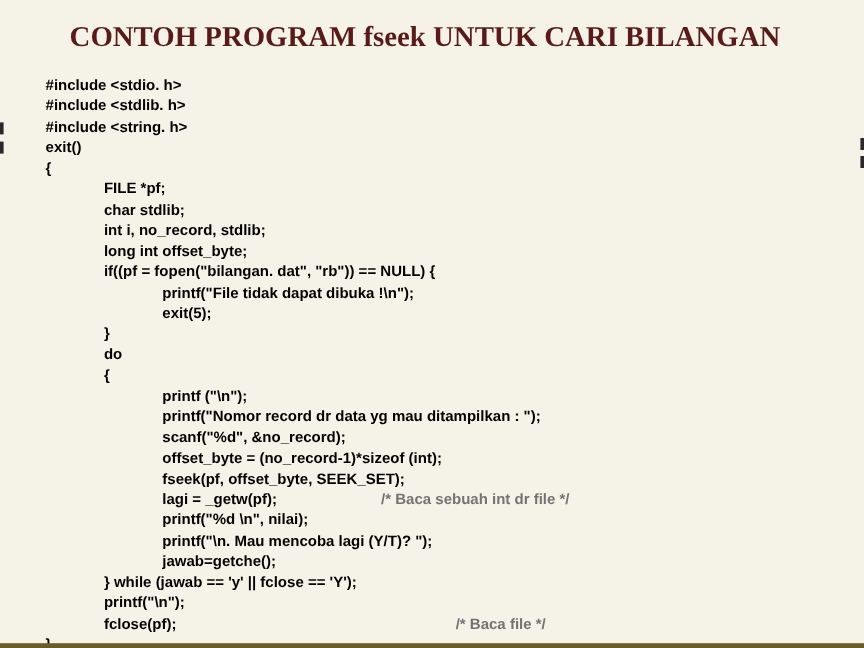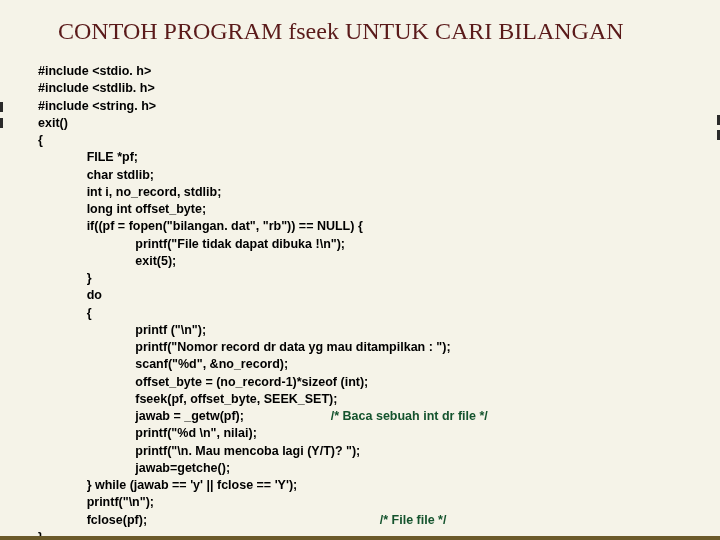--- a/index.html
+++ b/index.html
@@ -9,33 +9,33 @@
       background: #f5f3e8;
       font-family: Arial, sans-serif;
       position: relative;
       overflow: hidden;
     }
     .title {
       font-family: "Times New Roman", serif;
       font-size: 24px;
       color: #5a1a1a;
       padding: 18px 0 0 58px;
-      font-weight: normal;
+      font-weight: bold;
     }
     .code-block {
       padding: 18px 0 0 38px;
       font-family: Arial, sans-serif;
       font-size: 12.5px;
       font-weight: bold;
       color: #000;
       line-height: 1.38;
       white-space: pre;
     }
     .comment {
-      color: #14532d;
+      color: #737373;
       font-weight: bold;
       text-align: right;
     }
     .side-tick {
       position: absolute;
       background: #2a2a2a;
       width: 3px;
       height: 10px;
     }
     .tick-left { left: 0; }
@@ -72,22 +72,22 @@
                             <span>printf("File tidak dapat dibuka !\n");</span>
                             <span>exit(5);</span>
               <span>}</span>
               <span>do</span>
               <span>{</span>
                             <span>printf ("\n");</span>
                             <span>printf("Nomor record dr data yg mau ditampilkan : ");</span>
                             <span>scanf("%d", &amp;no_record);</span>
                             <span>offset_byte = (no_record-1)*sizeof (int);</span>
                             <span>fseek(pf, offset_byte, SEEK_SET);</span>
-                            <span>jawab = _getw(pf);</span>                         <span class="comment">/* Baca sebuah int dr file */</span>
+                            <span>lagi = _getw(pf);</span>                         <span class="comment">/* Baca sebuah int dr file */</span>
                             <span>printf("%d \n", nilai);</span>
                             <span>printf("\n. Mau mencoba lagi (Y/T)? ");</span>
                             <span>jawab=getche();</span>
               <span>} while (jawab == 'y' || fclose == 'Y');</span>
               <span>printf("\n");</span>
-              <span>fclose(pf);</span>                                                                   <span class="comment">/* File file */</span>
+              <span>fclose(pf);</span>                                                                   <span class="comment">/* Baca file */</span>
 <span>}</span></div>
 
 <div class="bottom-bar"></div>
 
 </body></html>

